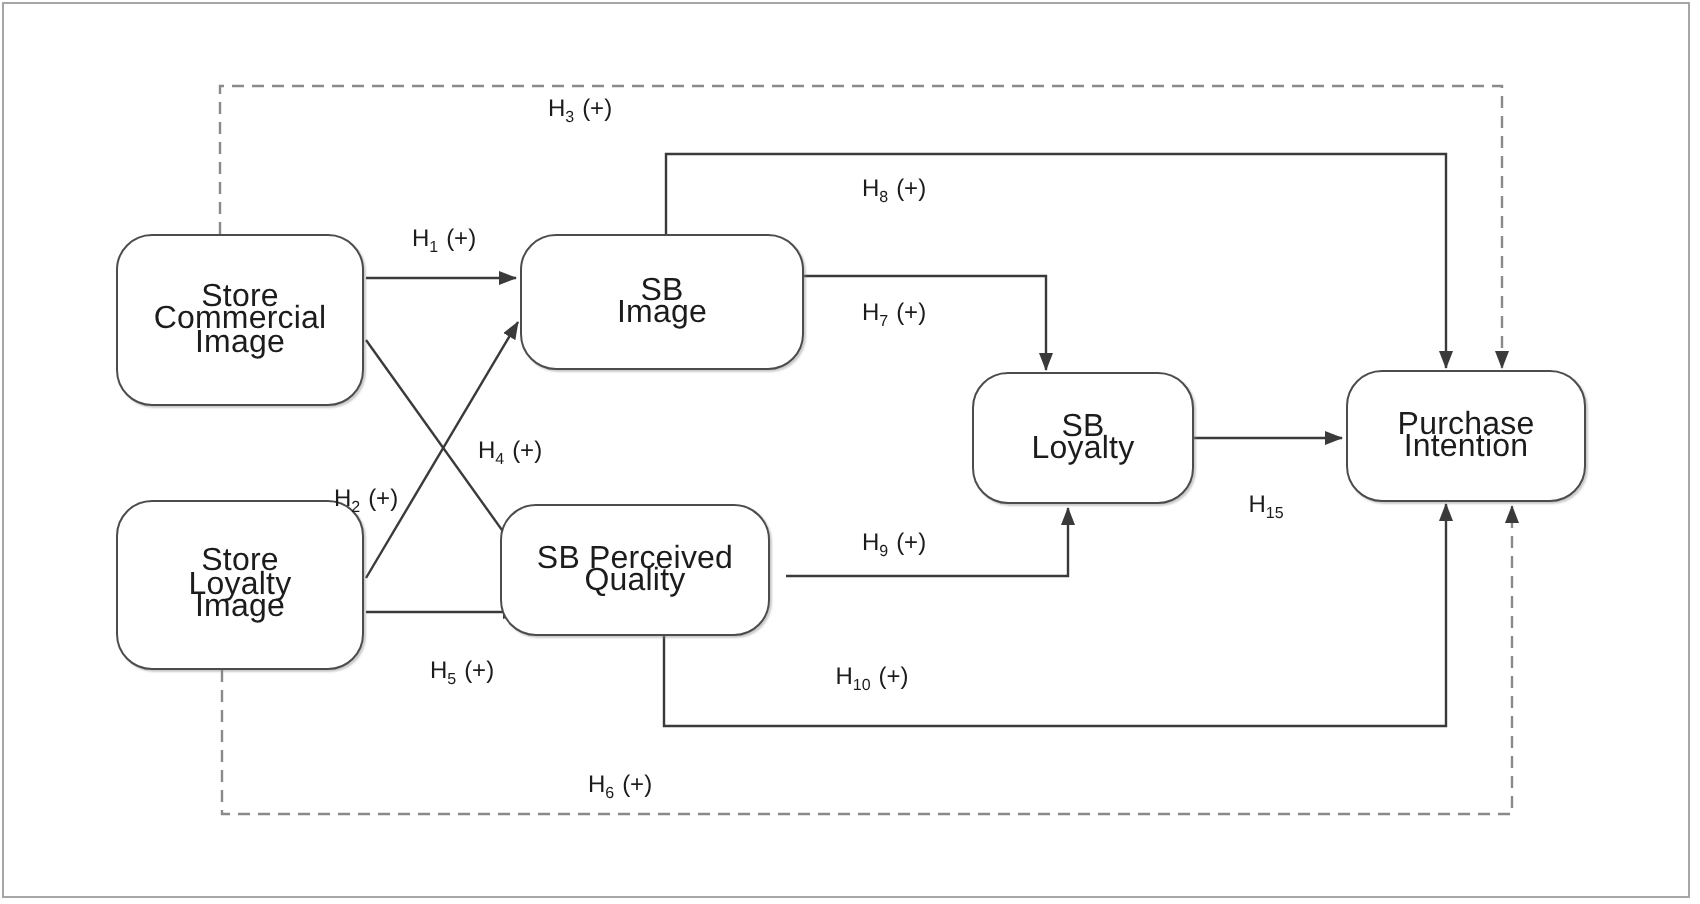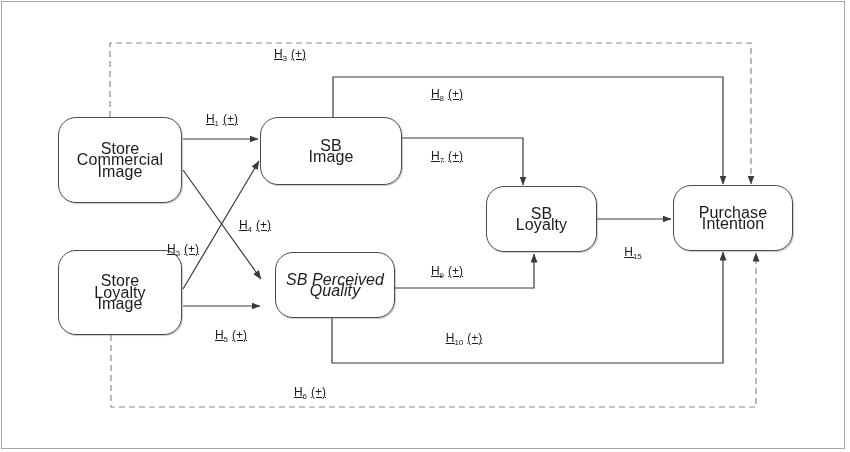--- a/index.html
+++ b/index.html
@@ -42,21 +42,20 @@
   .node-label {
     font-size: 16px;
     line-height: 11.5px;
     letter-spacing: 0.1px;
   }
   .hlabel {
     position: absolute;
     transform: translate(-50%, -50%);
     font-size: 12px;
     white-space: nowrap;
-    text-decoration: underline;
   }
   .hsub { font-size: 8px; position: relative; top: 3px; }
   .hpost { margin-left: 4px; }
 </style>
 </head>
 <body>
 
 <div class="figure" id="figure" style="--bg: #ffffff; --frame: #a6a6a6; --node-border: #4c4c4c; --line: #3a3a3a; --dash: #8a8a8a; --text: #1c1c1c;">
   <svg id="connector-layer" viewBox="0 0 850 452" xmlns="http://www.w3.org/2000/svg">
     <defs>
@@ -90,21 +89,21 @@
           <div>Loyalty</div>
           <div>Image</div>
         </div>
       </div>
       <div class="node" style="left: 260px; top: 117px; width: 142px; height: 68px;">
         <div class="node-label">
           <div>SB</div>
           <div>Image</div>
         </div>
       </div>
-      <div class="node" style="left: 275px; top: 252px; width: 120px; height: 66px; font-style: italic;">
+      <div class="node" style="left: 250px; top: 252px; width: 135px; height: 66px;">
         <div class="node-label">
           <div>SB Perceived</div>
           <div>Quality</div>
         </div>
       </div>
       <div class="node" style="left: 486px; top: 186px; width: 111px; height: 66px;">
         <div class="node-label">
           <div>SB</div>
           <div>Loyalty</div>
         </div>
@@ -119,17 +118,17 @@
   <div id="labels-layer">
       <div class="hlabel" style="left: 222px; top: 119px;"><span>H</span><span class="hsub">1</span><span class="hpost">(+)</span></div>
       <div class="hlabel" style="left: 183px; top: 213px; margin-top: 36px;"><span>H</span><span class="hsub">2</span><span class="hpost">(+)</span></div>
       <div class="hlabel" style="left: 290px; top: 54px;"><span>H</span><span class="hsub">3</span><span class="hpost">(+)</span></div>
       <div class="hlabel" style="left: 255px; top: 225px;"><span>H</span><span class="hsub">4</span><span class="hpost">(+)</span></div>
       <div class="hlabel" style="left: 231px; top: 335px;"><span>H</span><span class="hsub">5</span><span class="hpost">(+)</span></div>
       <div class="hlabel" style="left: 310px; top: 392px;"><span>H</span><span class="hsub">6</span><span class="hpost">(+)</span></div>
       <div class="hlabel" style="left: 447px; top: 156px; text-align: right;"><span>H</span><span class="hsub">7</span><span class="hpost">(+)</span></div>
       <div class="hlabel" style="left: 447px; top: 94px;"><span>H</span><span class="hsub">8</span><span class="hpost">(+)</span></div>
       <div class="hlabel" style="left: 447px; top: 271px;"><span>H</span><span class="hsub">9</span><span class="hpost">(+)</span></div>
-      <div class="hlabel" style="left: 464px; top: 338px;"><span>H</span><span class="hsub">10</span><span class="hpost">(+)</span></div>
+      <div class="hlabel" style="left: 436px; top: 338px;"><span>H</span><span class="hsub">10</span><span class="hpost">(+)</span></div>
       <div class="hlabel" style="left: 633px; top: 252px;"><span>H</span><span class="hsub">15</span></div>
     </div>
   <div class="frame"></div>
 </div>
 
 </body></html>

